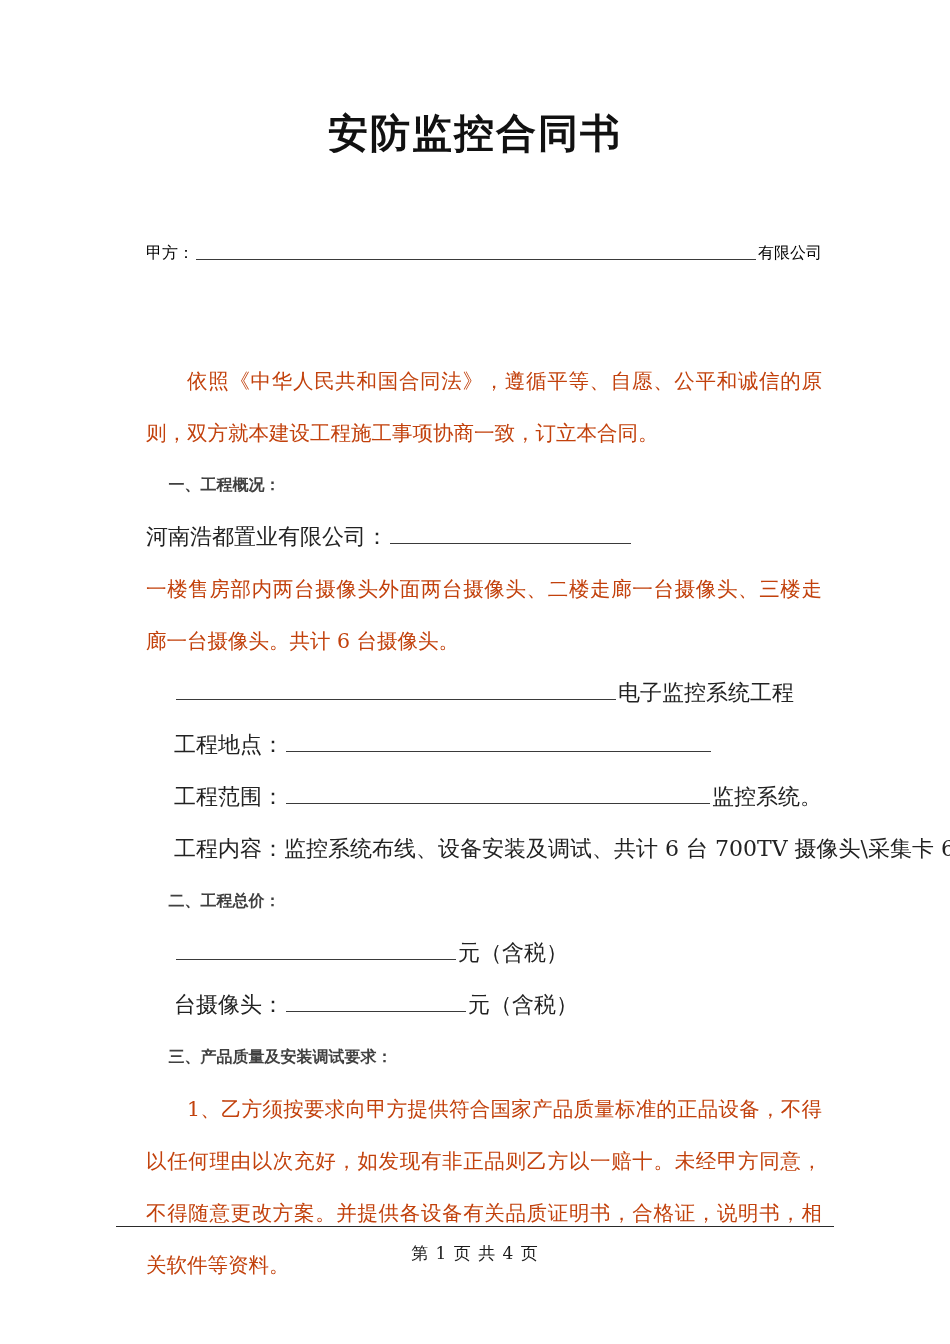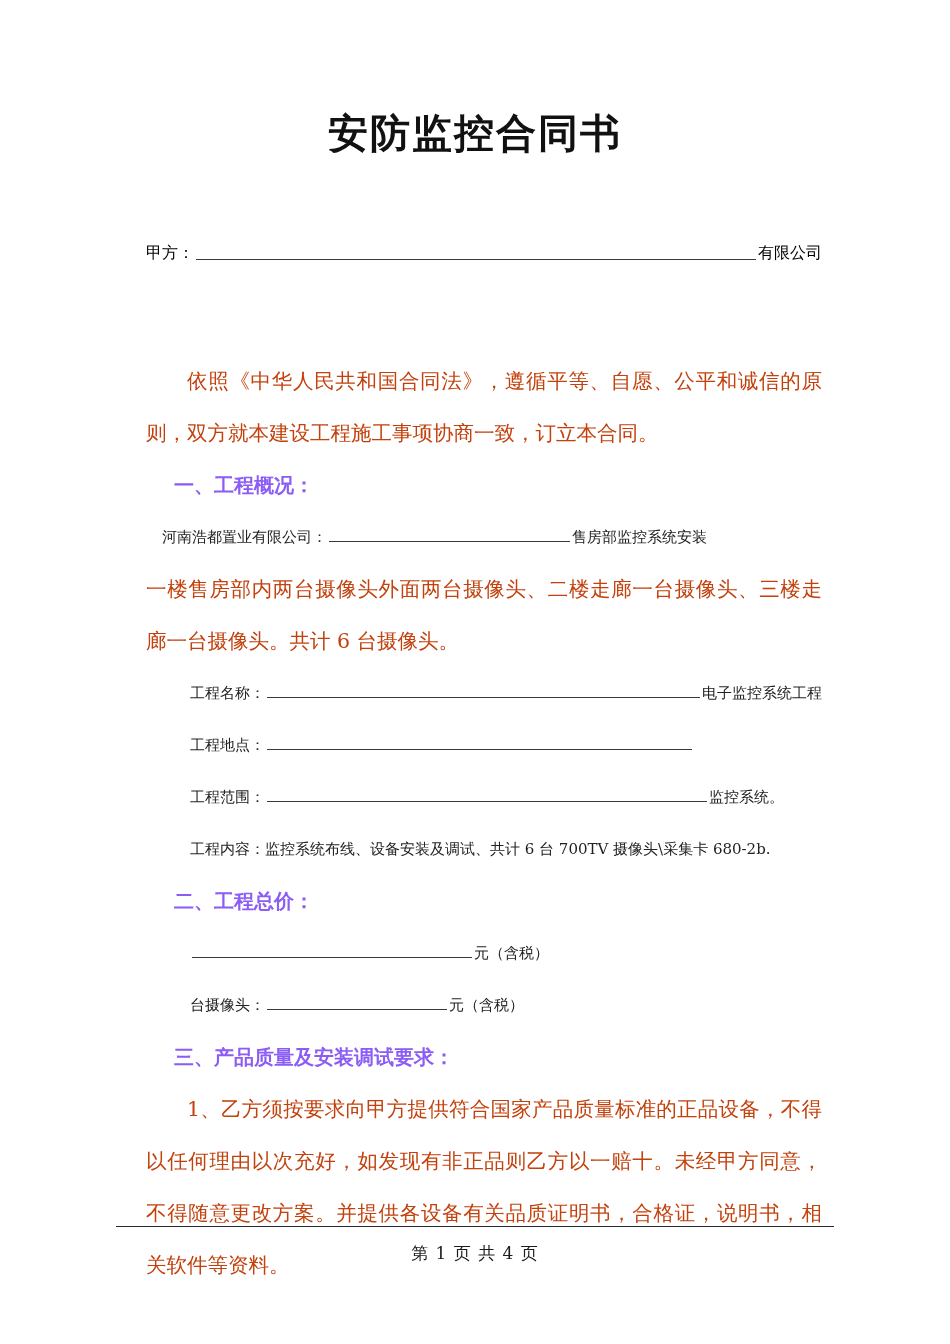--- a/index.html
+++ b/index.html
@@ -72,36 +72,35 @@
     color: #c2410c;
     text-align: justify;
     text-justify: inter-ideograph;
     margin: 0;
   }
   .para.indent { text-indent: 2em; }
 
   .sec-head {
     font-family: "DejaVu Sans", "Liberation Sans", sans-serif;
     font-weight: bold;
-    font-size: 20px;
-    color: #8b5cf6;
+    font-size: 16px;
+    color: #404040;
     line-height: 52px;
     margin: 0;
     text-indent: 1.4em;
   }
 
   .field-row {
     display: flex;
     align-items: baseline;
-    font-size: 15px;
+    font-size: 22px;
     color: #222222;
     line-height: 52px;
     white-space: nowrap;
     padding-left: 28px;
-    margin-left: 16px;
   }
   .field-row.noindent { padding-left: 0; }
   .gap-md { height: 56px; }
 
   .footer {
     position: absolute;
     left: 0;
     right: 0;
     bottom: 0;
     height: 118px;
@@ -143,27 +142,25 @@
 
       <div class="gap-md"></div>
 
       <p class="para indent">依照《中华人民共和国合同法》，遵循平等、自愿、公平和诚信的原则，双方就本建设工程施工事项协商一致，订立本合同。</p>
 
       <div class="sec-head">一、工程概况：</div>
 
       <div class="field-row noindent">
         <span>河南浩都置业有限公司：</span>
         <span class="blank w-hn"></span>
-        <span>售房部监控系统安装</span>
       </div>
 
       <p class="para">一楼售房部内两台摄像头外面两台摄像头、二楼走廊一台摄像头、三楼走廊一台摄像头。共计 6 台摄像头。</p>
 
       <div class="field-row">
-        <span>工程名称：</span>
         <span class="blank w-gcmc"></span>
         <span>电子监控系统工程</span>
       </div>
 
       <div class="field-row">
         <span>工程地点：</span>
         <span class="blank w-gcdd"></span>
         <span></span>
       </div>
 

